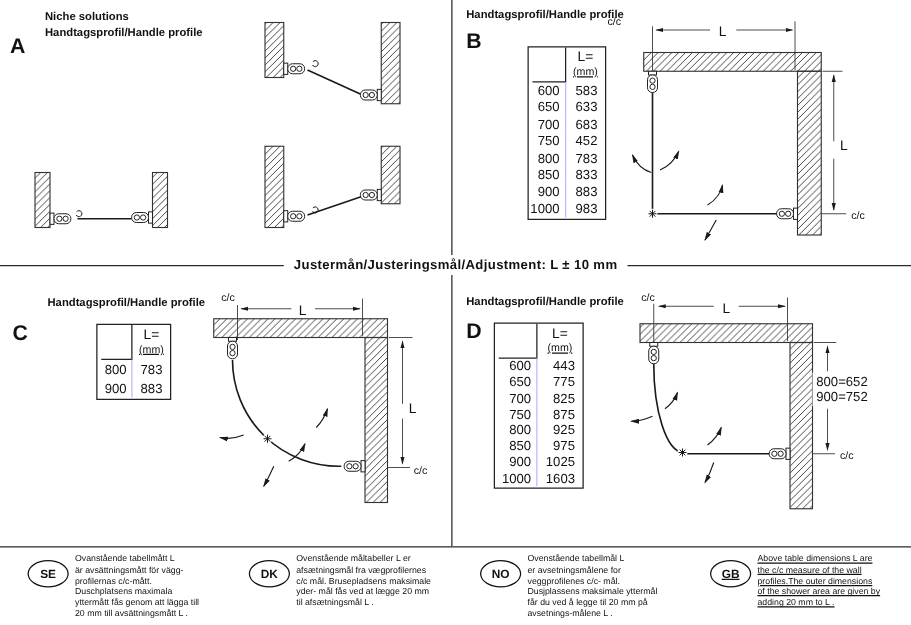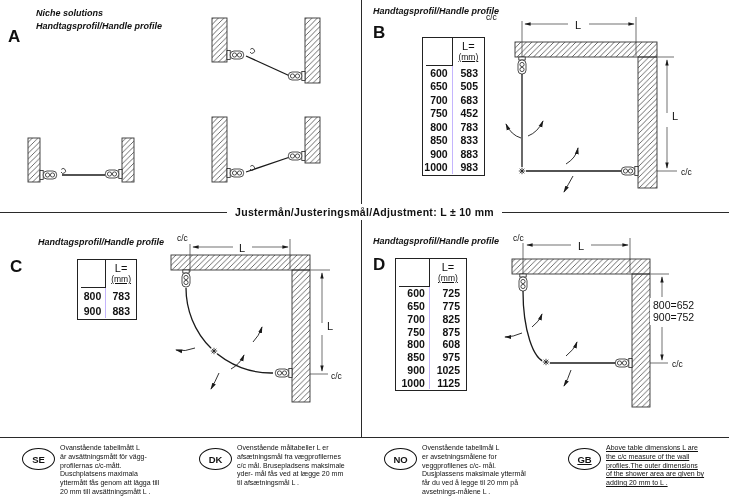--- a/index.html
+++ b/index.html
@@ -1,33 +1,33 @@
 <!DOCTYPE html>
 <html><head>
 <meta charset="utf-8">
 <style>
   html,body{margin:0;padding:0;background:#e8e8e8;}
   .page{position:relative;width:729px;height:500px;background:#ffffff;overflow:hidden;
         font-family:"Liberation Sans","DejaVu Sans",sans-serif;color:#111;}
   .panel-letter{position:absolute;font-size:17px;font-weight:bold;color:#111;}
-  .panel-title{position:absolute;font-size:9px;font-weight:bold;line-height:13px;color:#111;white-space:nowrap;font-style:italic;}
+  .panel-title{position:absolute;font-size:9px;font-weight:bold;line-height:13px;color:#111;white-space:nowrap;}
   .vdiv{position:absolute;width:1px;background:#2a2a2a;}
   .hline{position:absolute;height:1px;background:#2a2a2a;}
   .adjust-row{position:absolute;left:0;top:204px;width:729px;height:16px;display:flex;align-items:center;justify-content:center;}
   .adjust-row .seg{flex:1;height:1px;background:#2a2a2a;}
   .adjust-text{margin:0 8px;font-size:10.5px;font-weight:bold;letter-spacing:.3px;white-space:nowrap;}
   
   .dim-table{position:absolute;border:1.2px solid #222;background:#fff;box-sizing:border-box;}
   .t-head{display:grid;grid-template-columns:47% 53%;height:28px;box-sizing:border-box;}
   .t-head-left{border-bottom:1px solid #222;margin-left:3px;}
   .t-head-right{border-left:1px solid #222;text-align:center;}
   .t-h1{font-size:11px;margin-top:3px;line-height:11px;}
   .t-h2{font-size:8.5px;margin-top:1px;line-height:9px;text-decoration:underline;}
   .t-body{position:absolute;top:28px;left:0;right:0;bottom:1px;display:grid;grid-template-columns:47% 53%;}
-  .tcell{display:flex;align-items:center;justify-content:flex-end;font-size:10.5px;font-weight:bold;}
+  .tcell{display:flex;align-items:center;justify-content:flex-end;font-size:10.5px;}
   .c1{padding-right:4px;}
   .c2{border-left:1px solid #c4b5fd;padding-right:6px;}
   
   svg{position:absolute;overflow:visible;}
   svg text{font-family:"Liberation Sans","DejaVu Sans",sans-serif;fill:#111;}
   .lbl{font-size:8.5px;}
   .lblL{font-size:11px;}
   .note-txt{font-size:10.5px;}
   .door{stroke:#1a1a1a;stroke-width:1.3px;fill:none;}
   .ref{stroke:#333;stroke-width:.7px;fill:none;}
@@ -124,21 +124,21 @@
       <div class="t-head-left"></div>
       <div class="t-head-right">
         <div class="t-h1">L=</div>
         <div class="t-h2">(mm)</div>
       </div>
     </div>
     <div class="t-body" style="grid-template-rows:repeat(8,1fr);">
         <div class="tcell c1">600</div>
         <div class="tcell c2">583</div>
         <div class="tcell c1">650</div>
-        <div class="tcell c2">505</div>
+        <div class="tcell c2">633</div>
         <div class="tcell c1">700</div>
         <div class="tcell c2">683</div>
         <div class="tcell c1">750</div>
         <div class="tcell c2">452</div>
         <div class="tcell c1">800</div>
         <div class="tcell c2">783</div>
         <div class="tcell c1">850</div>
         <div class="tcell c2">833</div>
         <div class="tcell c1">900</div>
         <div class="tcell c2">883</div>
@@ -227,35 +227,35 @@
   <div class="dim-table" style="left:395px;top:258px;width:72px;height:133px;">
     <div class="t-head">
       <div class="t-head-left"></div>
       <div class="t-head-right">
         <div class="t-h1">L=</div>
         <div class="t-h2">(mm)</div>
       </div>
     </div>
     <div class="t-body" style="grid-template-rows:repeat(8,1fr);">
         <div class="tcell c1">600</div>
-        <div class="tcell c2">725</div>
+        <div class="tcell c2">443</div>
         <div class="tcell c1">650</div>
         <div class="tcell c2">775</div>
         <div class="tcell c1">700</div>
         <div class="tcell c2">825</div>
         <div class="tcell c1">750</div>
         <div class="tcell c2">875</div>
         <div class="tcell c1">800</div>
-        <div class="tcell c2">608</div>
+        <div class="tcell c2">925</div>
         <div class="tcell c1">850</div>
         <div class="tcell c2">975</div>
         <div class="tcell c1">900</div>
         <div class="tcell c2">1025</div>
         <div class="tcell c1">1000</div>
-        <div class="tcell c2">1125</div>
+        <div class="tcell c2">1603</div>
       </div>
   </div>
   <svg style="left:365px;top:222px;" width="364" height="215" viewBox="0 0 364 215">
     <rect x="147" y="37" width="138" height="15" fill="url(#hatch)" stroke="#333" stroke-width="0.9"></rect>
     <rect x="267" y="52" width="18" height="133" fill="url(#hatch)" stroke="#333" stroke-width="0.9"></rect>
     <g>
       <line class="ref" x1="158" y1="21" x2="158" y2="54"></line>
       <line class="ref" x1="265" y1="16" x2="265" y2="51"></line>
       <line class="ref" x1="206" y1="23" x2="162" y2="23" marker-end="url(#ah)"></line>
       <line class="ref" x1="226" y1="23" x2="263" y2="23" marker-end="url(#ah)"></line>

